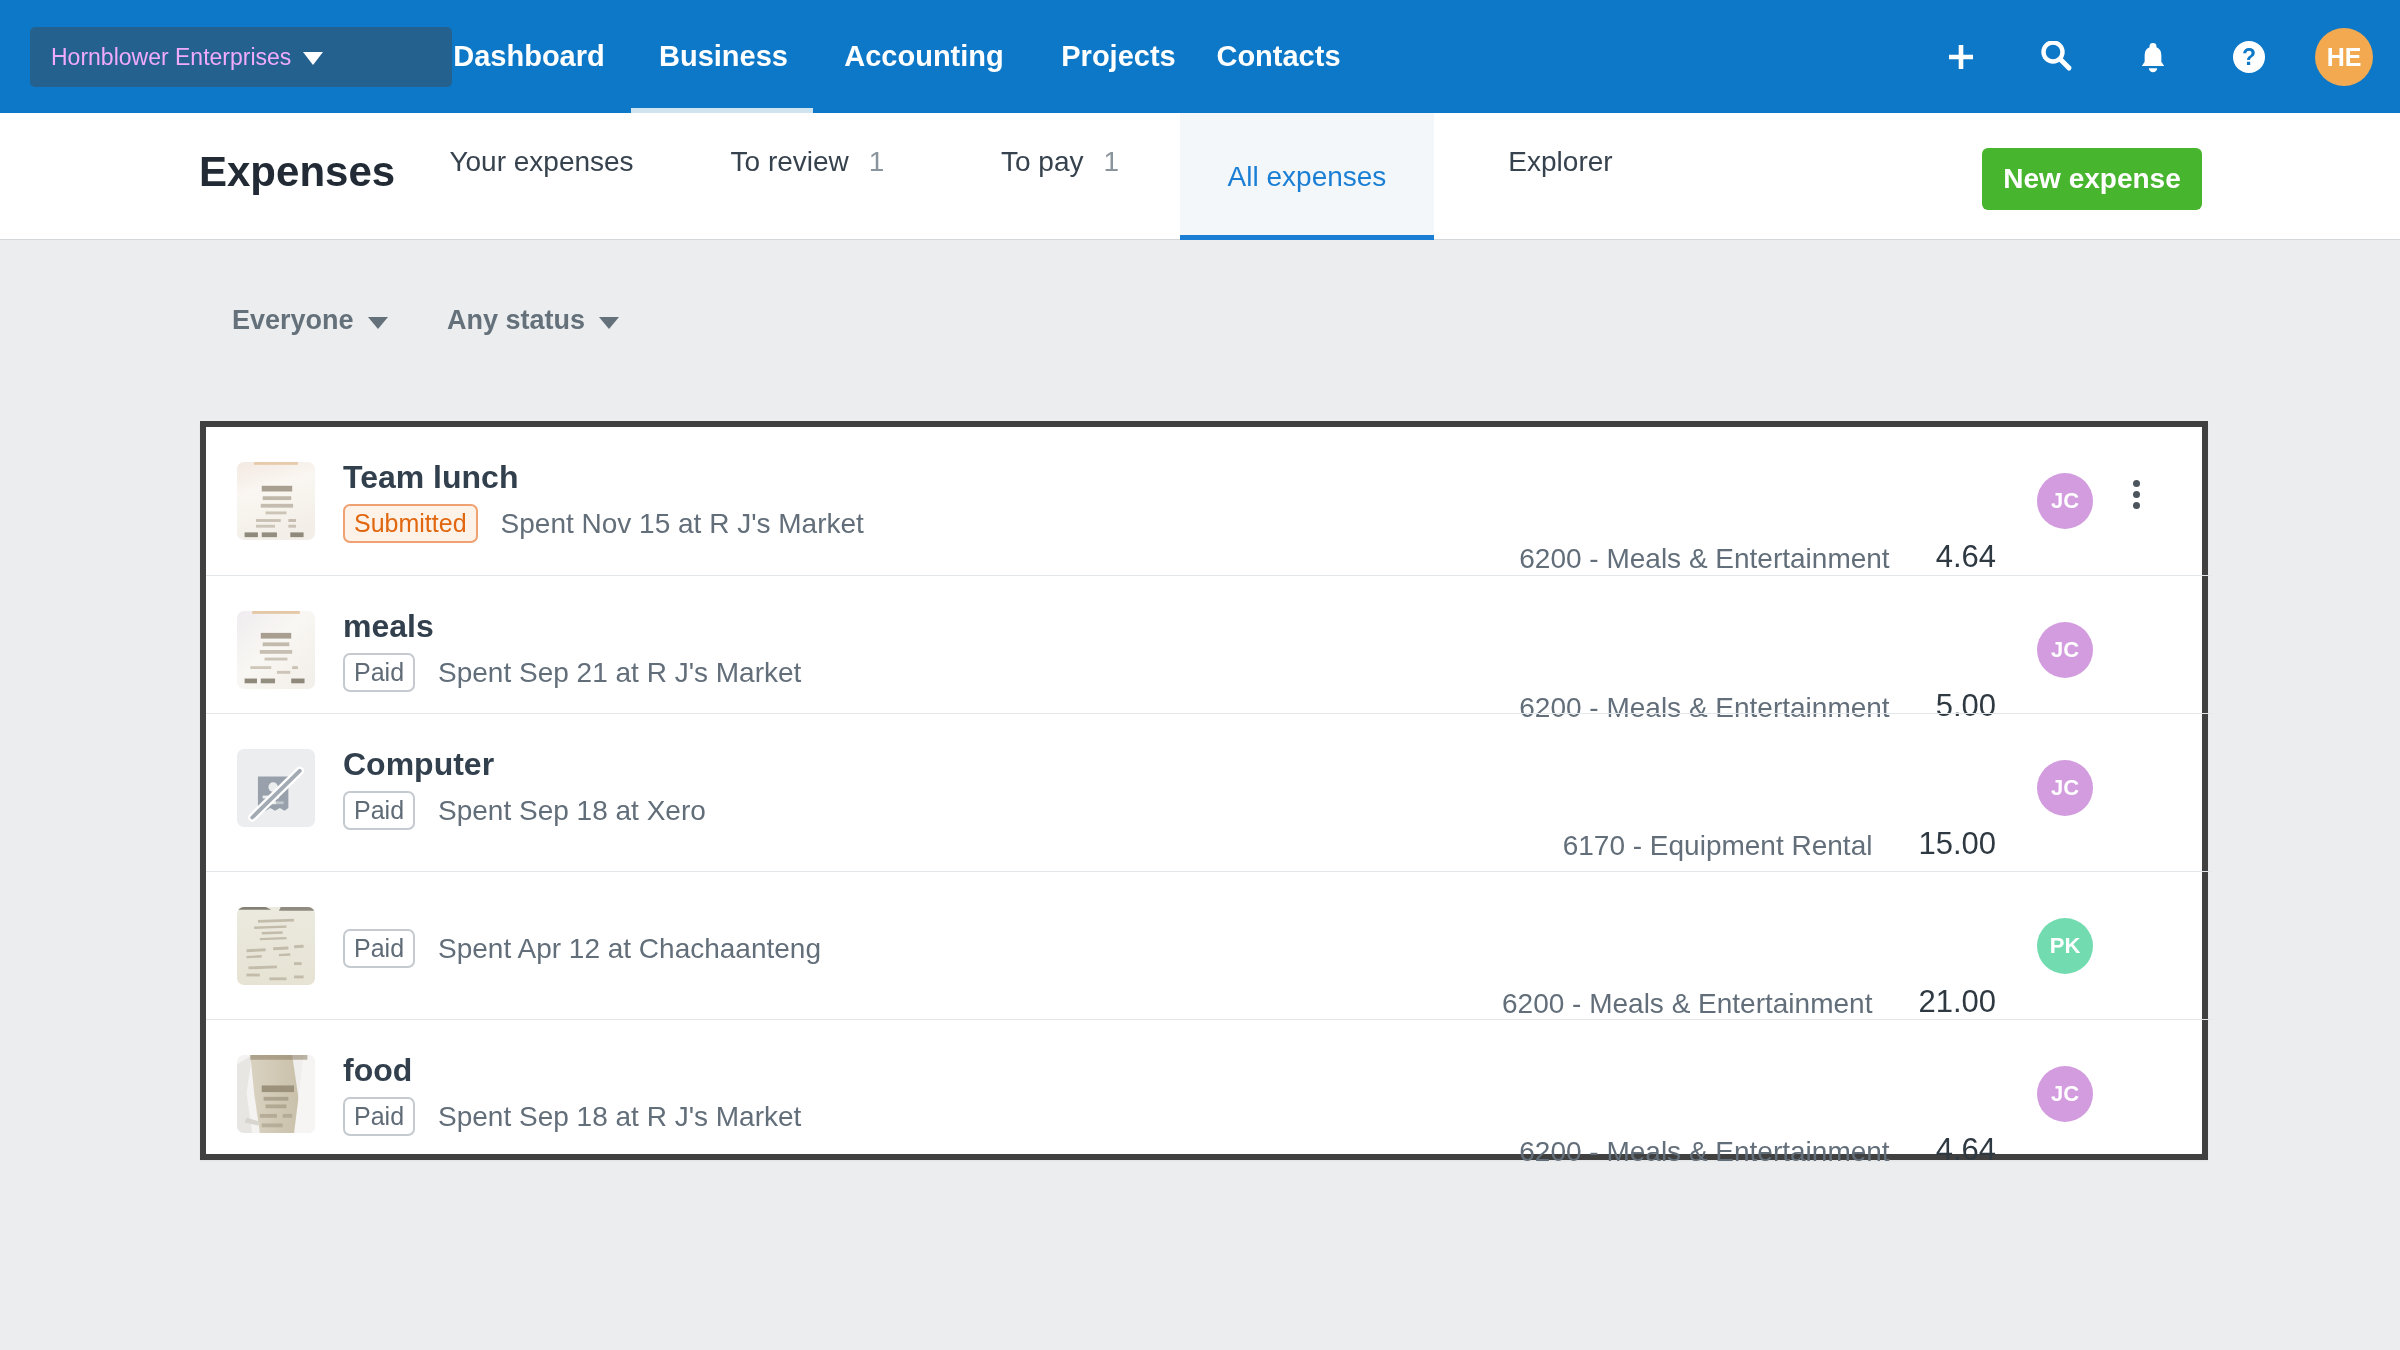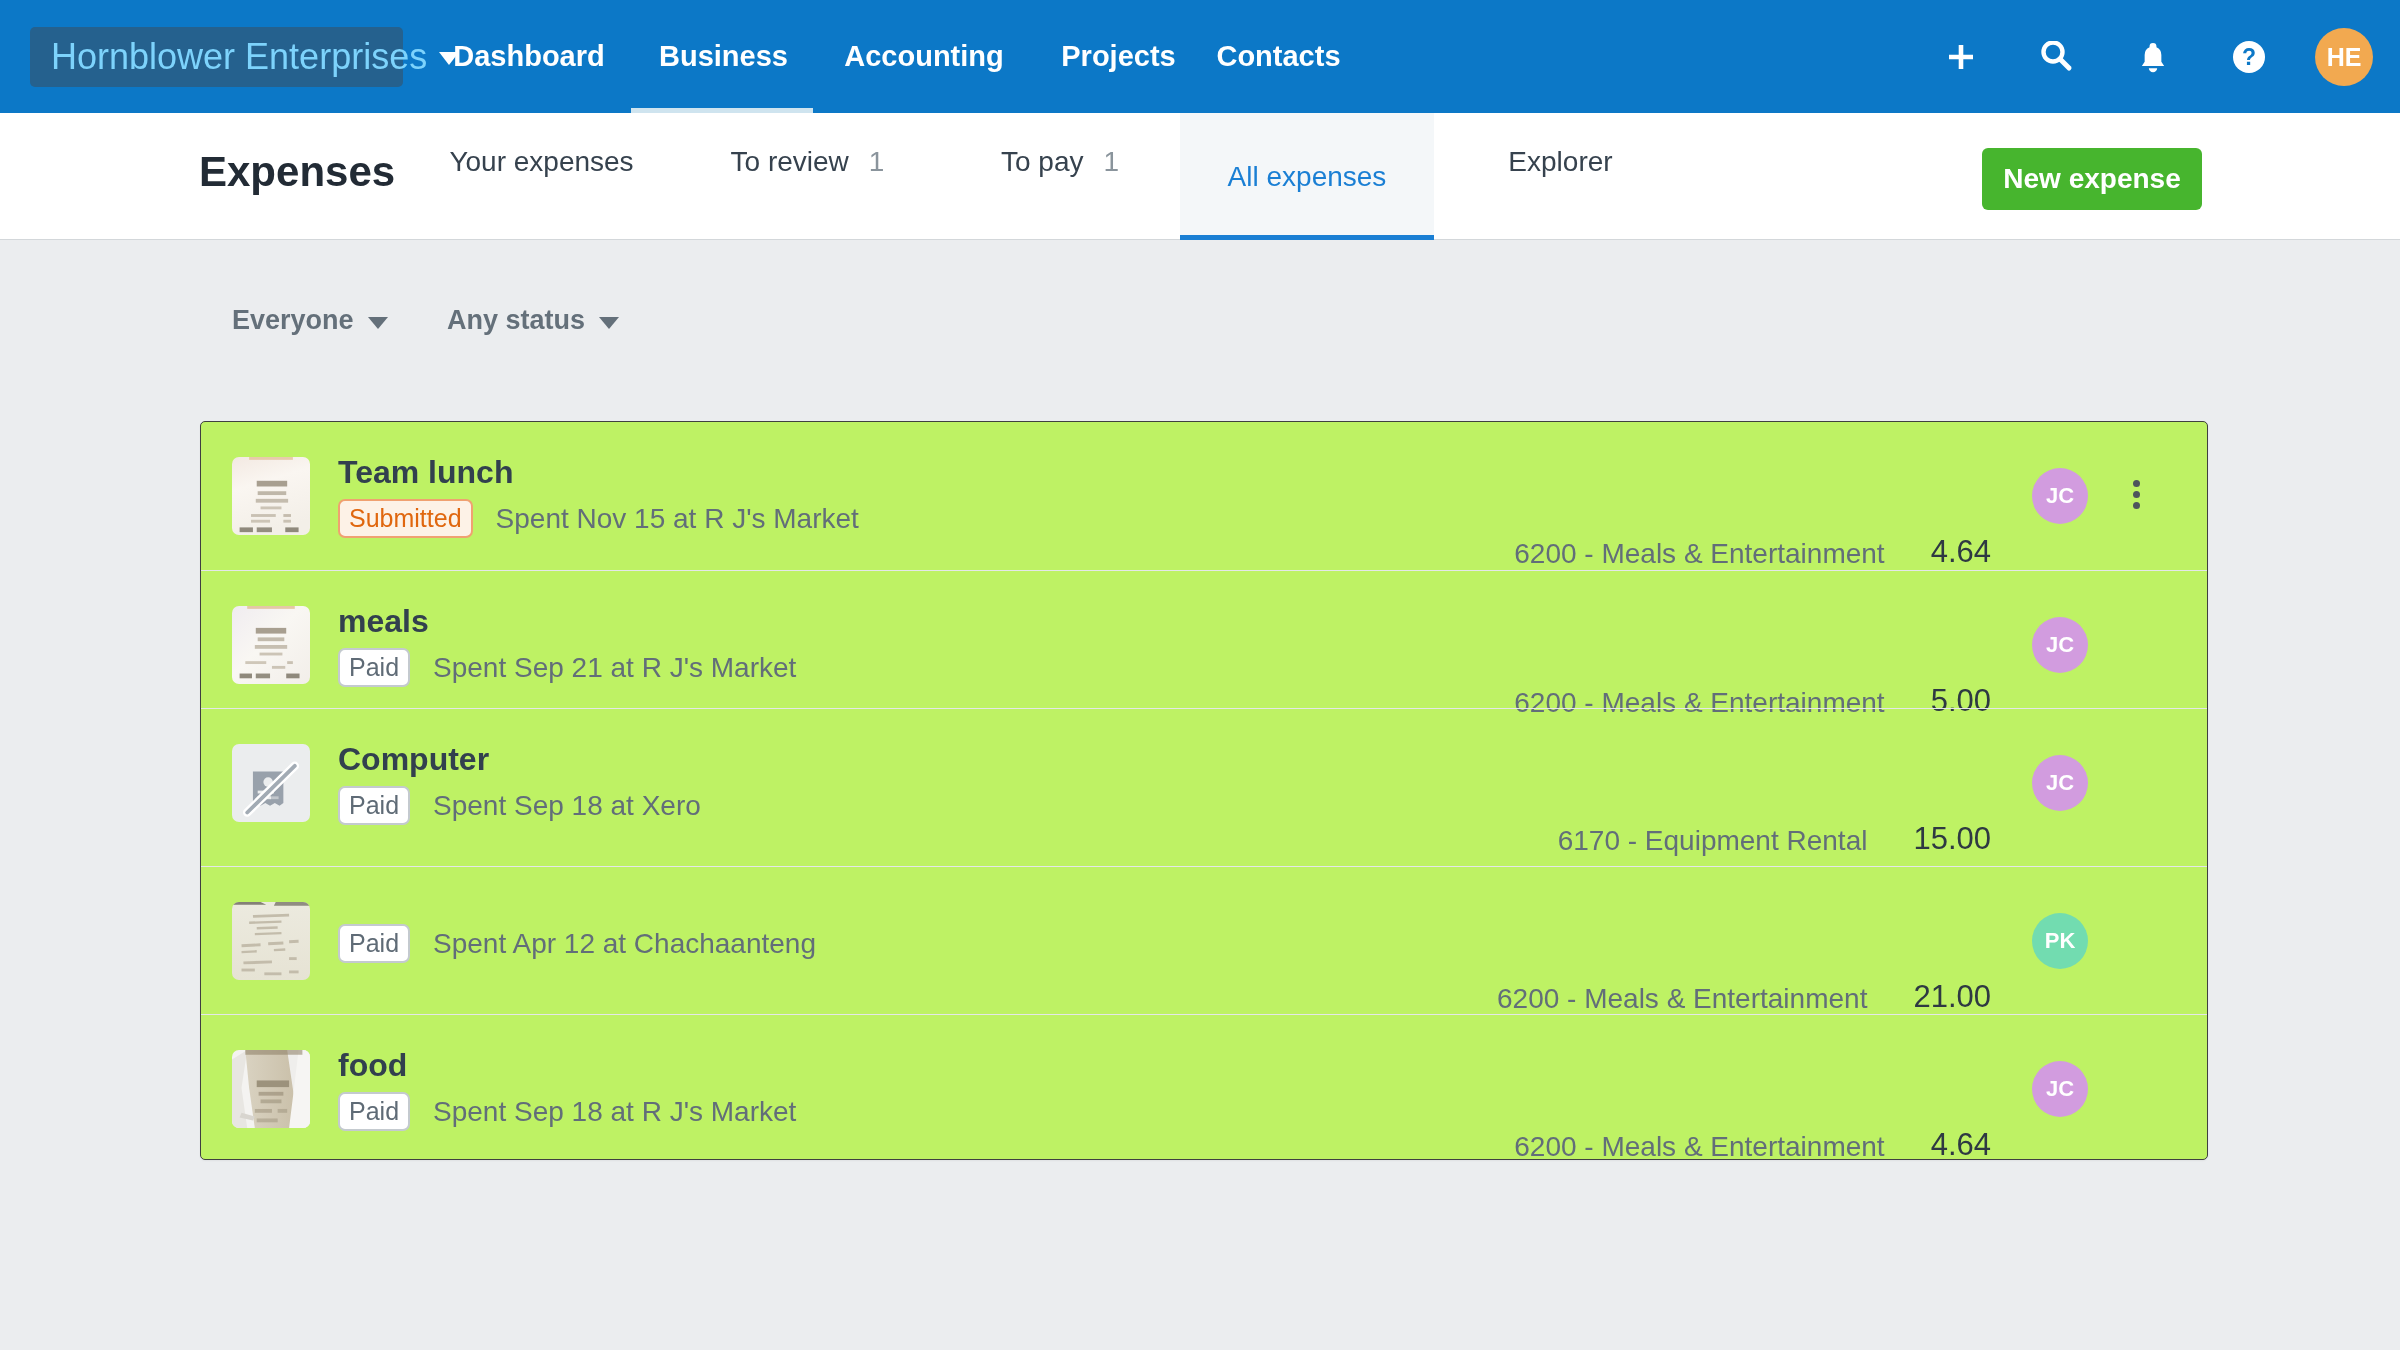--- a/index.html
+++ b/index.html
@@ -1,20 +1,20 @@
 <!DOCTYPE html>
 <html><head>
 <meta charset="utf-8">
 <style>
   * { margin:0; padding:0; box-sizing:border-box; }
   html,body { width:2400px; height:1350px; font-family:"Liberation Sans", sans-serif; background:#ebedef; overflow:hidden; }
 
   
   .topbar { position:absolute; left:0; top:0; width:2400px; height:113px; background:#0c78c7; }
-  .orgbtn { position:absolute; left:30px; top:27px; width:373px; height:60px; background:#25618e; border-radius:5px; color:#7dd3fc; font-size:36px; display:flex; align-items:center; padding-left:21px; white-space:nowrap; }
+  .orgbtn { position:absolute; left:30px; top:27px; width:422px; height:60px; background:#25618e; border-radius:5px; color:#f0abfc; font-size:23px; display:flex; align-items:center; padding-left:21px; white-space:nowrap; }
   .orgbtn .caret { margin-left:12px; width:0; height:0; border-left:10px solid transparent; border-right:10px solid transparent; border-top:13px solid #fff; margin-top:3px; }
   .navitem { position:absolute; top:0; height:113px; display:flex; align-items:center; justify-content:center; color:#fff; font-weight:bold; font-size:29px; white-space:nowrap; }
   .nav-underline { position:absolute; left:631px; top:108px; width:182px; height:5px; background:#cfe4ef; }
   .topicon { position:absolute; top:0; height:113px; display:flex; align-items:center; justify-content:center; }
   .avatar-he { position:absolute; left:2315px; top:28px; width:58px; height:58px; border-radius:50%; background:#f2a950; color:#fff; font-weight:bold; font-size:25px; display:flex; align-items:center; justify-content:center; }
 
   
   .subbar { position:absolute; left:0; top:113px; width:2400px; height:127px; background:#fff; border-bottom:1px solid #d3d7da; }
   .subbar .title { position:absolute; left:199px; top:35px; font-size:42px; font-weight:bold; color:#222b35; }
   .tab { position:absolute; top:0; height:97px; display:flex; align-items:center; justify-content:center; font-size:28px; color:#36424e; white-space:nowrap; }
@@ -22,21 +22,21 @@
   .tab-active-bg { position:absolute; left:1180px; top:0; width:254px; height:127px; background:#f4f7f9; }
   .tab-active-underline { position:absolute; left:1180px; top:122px; width:254px; height:5px; background:#1a7fd4; }
   .tab-active-text { position:absolute; left:1180px; top:0; width:254px; height:127px; display:flex; align-items:center; justify-content:center; font-size:28px; color:#1a7fd4; }
   .newexp { position:absolute; left:1982px; top:35px; width:220px; height:62px; background:#47b52e; border-radius:6px; color:#fff; font-weight:bold; font-size:28px; display:flex; align-items:center; justify-content:center; }
 
   
   .filter { position:absolute; display:flex; align-items:center; font-size:27px; font-weight:bold; color:#64707a; }
   .filter .caret { margin-left:14px; width:0; height:0; border-left:10px solid transparent; border-right:10px solid transparent; border-top:12px solid #64707a; margin-top:4px; }
 
   
-  .card { position:absolute; left:200px; top:421px; width:2008px; height:739px; background:#bef264; border:1px solid #404040; border-radius:5px; box-shadow:0 1px 2px rgba(0,0,0,0.05); }
+  .card { position:absolute; left:200px; top:421px; width:2008px; height:739px; background:#ffffff; border:6px solid #404040; border-radius:0; box-shadow:0 1px 2px rgba(0,0,0,0.05); }
   .row { position:absolute; left:0; width:2006px; height:148px; }
   .row + .row { border-top:1px solid #e4e7e9; }
   .thumb { position:absolute; left:31px; top:35px; width:78px; height:78px; border-radius:7px; overflow:hidden; }
   .thumb svg { width:100%; height:100%; display:block; }
   .rtitle { position:absolute; left:137px; top:32px; font-size:32px; font-weight:bold; color:#32404e; }
   .rline { position:absolute; left:137px; top:77px; height:39px; display:flex; align-items:center; }
   .badge { display:inline-flex; align-items:center; justify-content:center; height:39px; padding:17px 9px; border-radius:7px; font-size:25px; }
   .badge.submitted { color:#e0670f; border:2px solid #f0a171; background:#fdf2e7; }
   .badge.paid { color:#5f6b76; border:2px solid #c4cacf; background:#fff; }
   .rdesc { font-size:28px; color:#626e79; margin-left:23px; }

